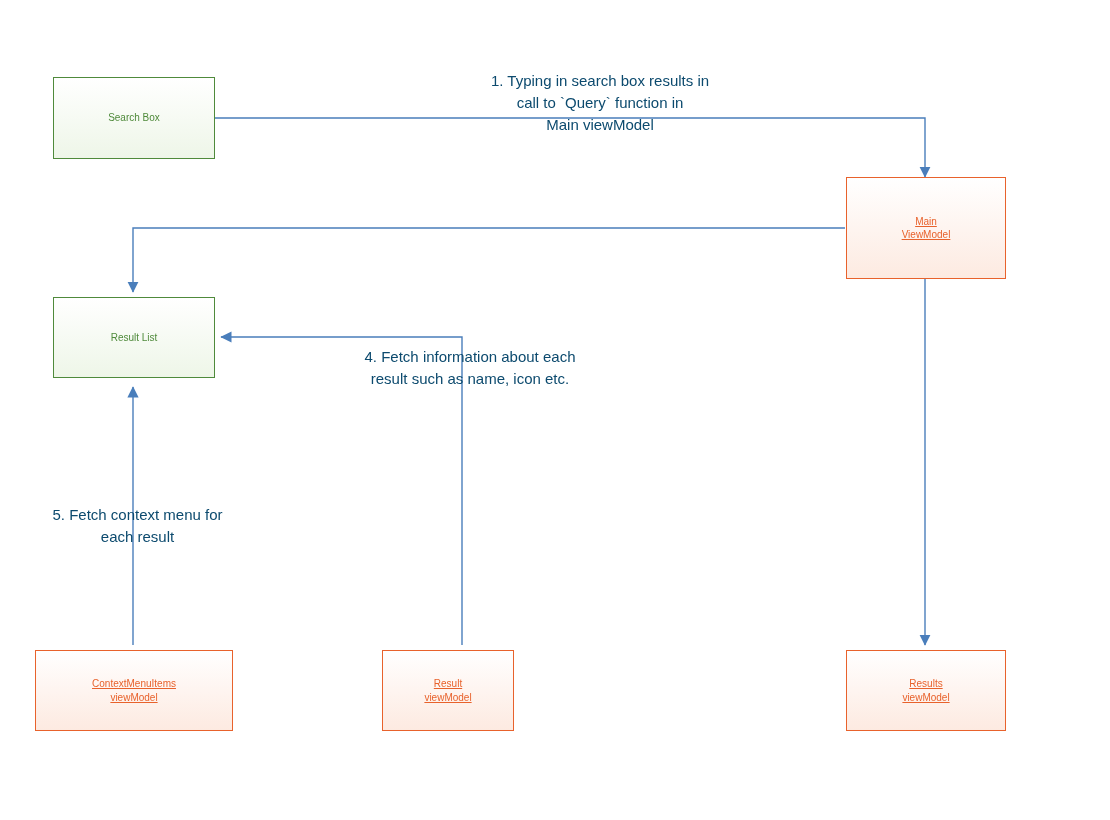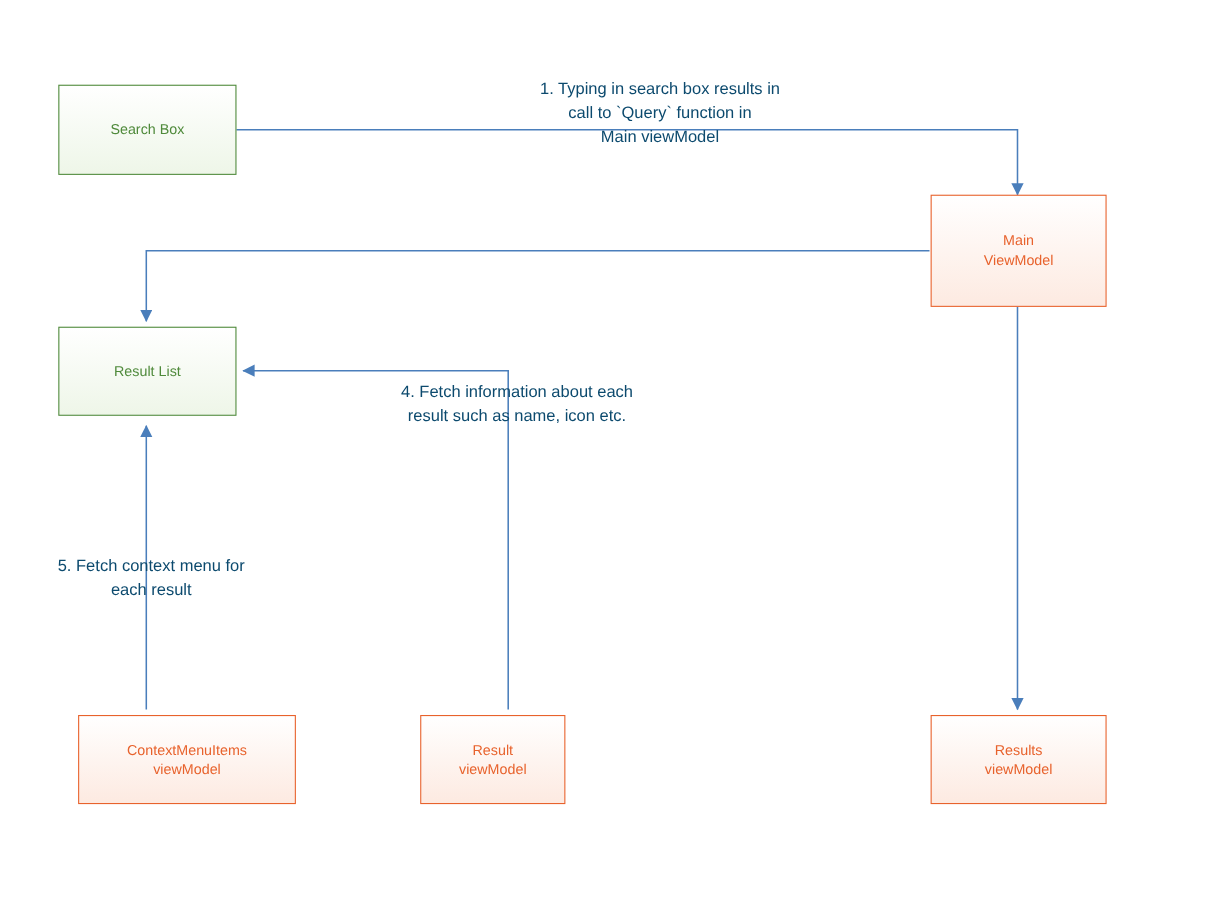--- a/index.html
+++ b/index.html
@@ -23,33 +23,34 @@
     height: 820px;
     pointer-events: none;
   }
   .node {
     position: absolute;
     box-sizing: border-box;
     display: flex;
     align-items: center;
     justify-content: center;
     text-align: center;
-    font-size: 13px;
+    font-size: 10px;
     line-height: 1.35;
     white-space: pre-line;
   }
   .node.green {
     border: 1px solid #4f8a3b;
     color: #4f8a3b;
     background: linear-gradient(to bottom, #ffffff 0%, #eef6e8 100%);
   }
   .node.orange {
     border: 1px solid #e8622c;
     color: #e8622c;
     background: linear-gradient(to bottom, #ffffff 0%, #fdeae1 100%);
+    text-decoration: underline;
   }
   .label {
     position: absolute;
     color: #0c4a6e;
     font-size: 15px;
     line-height: 1.45;
     text-align: center;
     white-space: pre-line;
   }
 </style>
@@ -76,21 +77,21 @@
     <path d="M133,645 L133,387" fill="none" stroke="#4a7ebb" stroke-width="1.4" marker-end="url(#arrowhead)"></path>
   </svg>
 
   <div class="node green" style="left:53px; top:77px; width:162px; height:82px;">Search Box</div>
 
   <div class="node orange" style="left:846px; top:177px; width:160px; height:102px;">Main
 ViewModel</div>
 
   <div class="node green" style="left:53px; top:297px; width:162px; height:81px;">Result List</div>
 
-  <div class="node orange" style="left:35px; top:650px; width:198px; height:81px;margin-left:36px;">ContextMenuItems
+  <div class="node orange" style="left:35px; top:650px; width:198px; height:81px;">ContextMenuItems
 viewModel</div>
 
   <div class="node orange" style="left:382px; top:650px; width:132px; height:81px;">Result
 viewModel</div>
 
   <div class="node orange" style="left:846px; top:650px; width:160px; height:81px;">Results
 viewModel</div>
 
   <div class="label" style="left:440px; top:70px; width:320px;">1. Typing in search box results in
 call to `Query` function in

